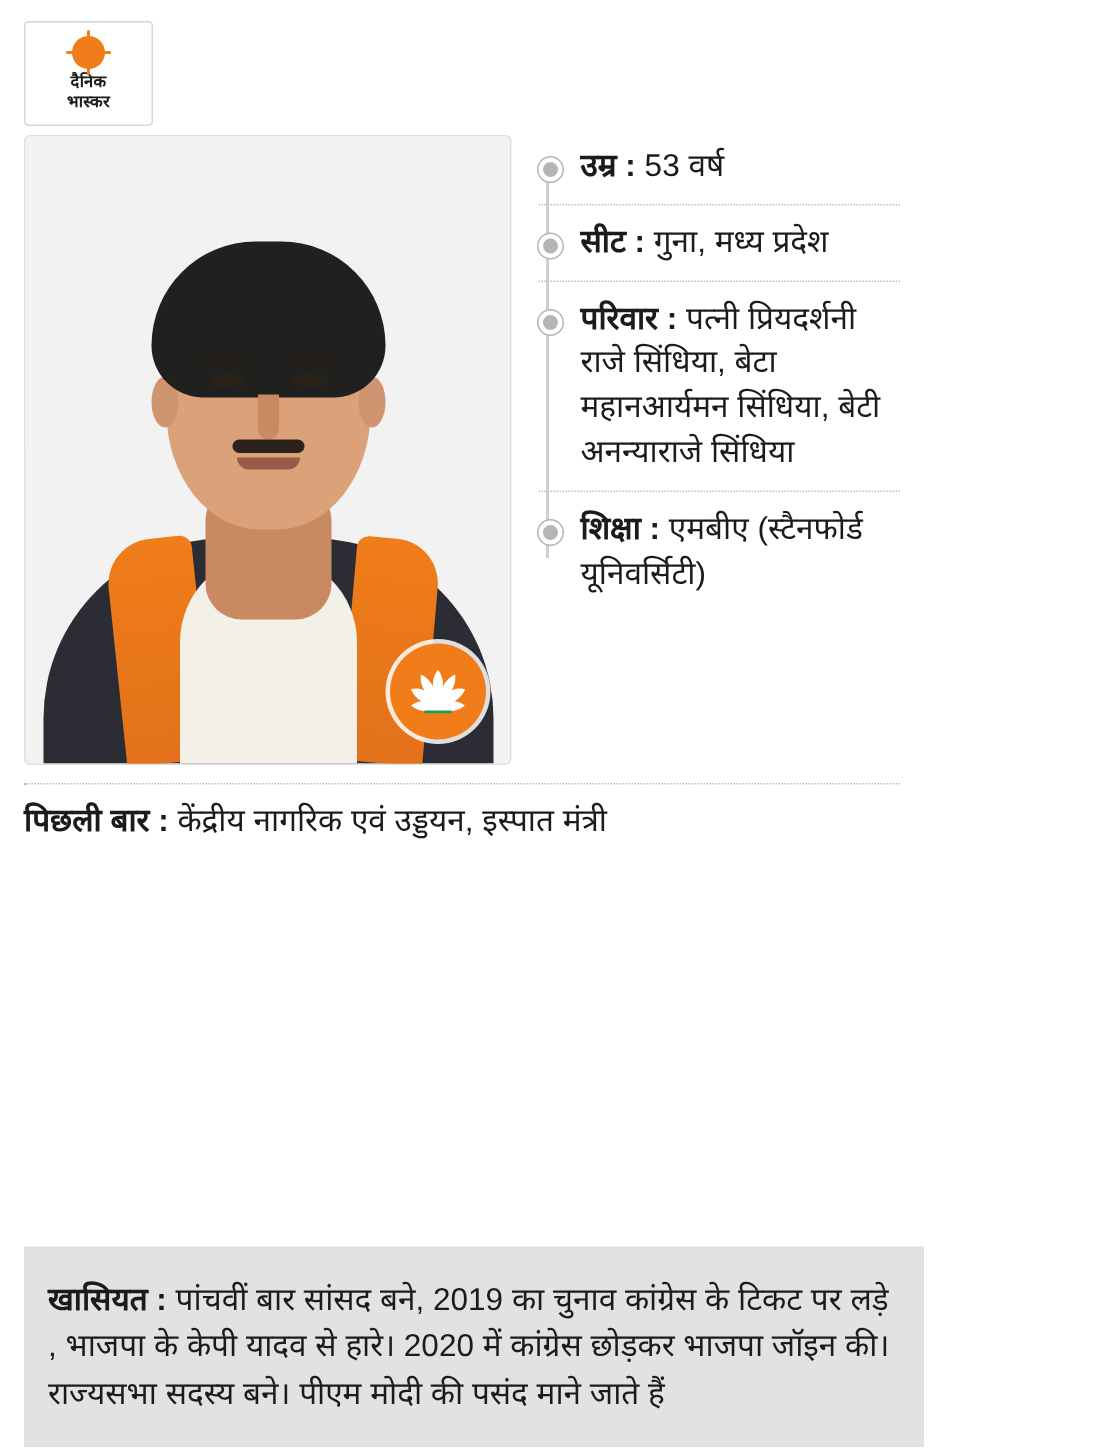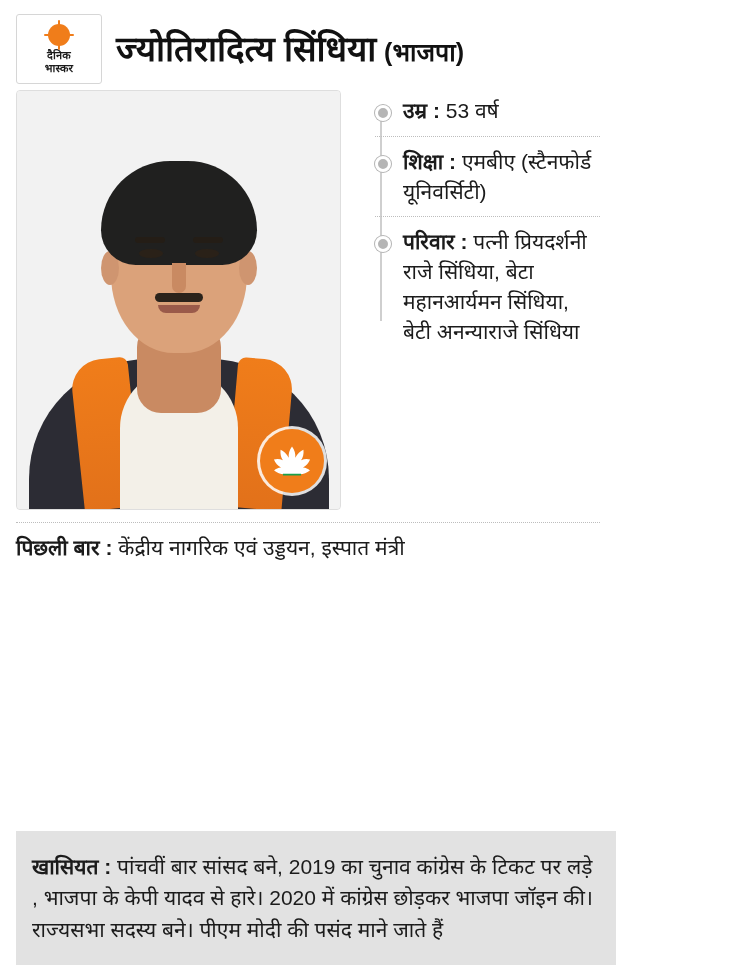--- a/index.html
+++ b/index.html
@@ -77,21 +77,21 @@
   .cand-party {
     font-size: 25px;
     font-weight: bold;
     color: #111;
   }
 
   
   .body-row {
     display: flex;
     padding: 0 16px;
-    gap: 32px;
+    gap: 16px;
     align-items: flex-start;
   }
   .photo-col {
     flex: 0 0 325px;
   }
   .photo {
     position: relative;
     width: 325px; height: 420px;
     border: 1px solid #dedede;
     border-radius: 4px;
@@ -211,24 +211,20 @@
 </head>
 <body>
 
 <div class="card">
 
   <div class="header">
     <div class="logo-box">
       <div class="logo-sun"></div>
       <div class="logo-text">दैनिक</div>
       <div class="logo-text">भास्कर</div>
-    </div>
-    <div class="name-wrap">
-      <span class="cand-name">ज्योतिरादित्य सिंधिया</span>
-      <span class="cand-party">(भाजपा)</span>
     </div>
   </div>
 
   <div class="body-row">
     <div class="photo-col">
       <div class="photo">
         <div class="ph-bg"></div>
         <div class="ph-body"></div>
         <div class="ph-scarf-l"></div>
         <div class="ph-scarf-r"></div>
@@ -255,25 +251,29 @@
       </div>
     </div>
 
     <div class="facts">
       <div class="fact">
         <span class="dot"></span>
         <span class="k">उम्र :</span><span> 53 वर्ष</span>
       </div>
       <div class="fact">
         <span class="dot"></span>
+        <span class="k">सीट :</span><span> गुना, मध्य प्रदेश</span>
+      </div>
+      <div class="fact">
+        <span class="dot"></span>
+        <span class="k">परिवार :</span><span> पत्नी प्रियदर्शनी राजे सिंधिया, बेटा महानआर्यमन सिंधिया, बेटी अनन्याराजे सिंधिया</span>
+      </div>
+      <div class="fact">
+        <span class="dot"></span>
         <span class="k">शिक्षा :</span><span> एमबीए (स्टैनफोर्ड यूनिवर्सिटी)</span>
-      </div>
-      <div class="fact">
-        <span class="dot"></span>
-        <span class="k">परिवार :</span><span> पत्नी प्रियदर्शनी राजे सिंधिया, बेटा महानआर्यमन सिंधिया, बेटी अनन्याराजे सिंधिया</span>
       </div>
     </div>
   </div>
 
   <div class="rows">
     <div class="row first">
       <span class="k">पिछली बार :</span><span> केंद्रीय नागरिक एवं उड्डयन, इस्पात मंत्री</span>
     </div>
   </div>
 

